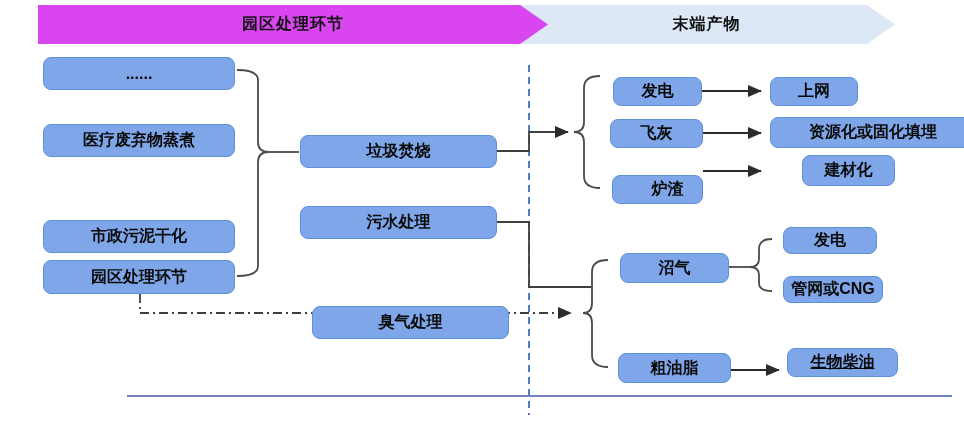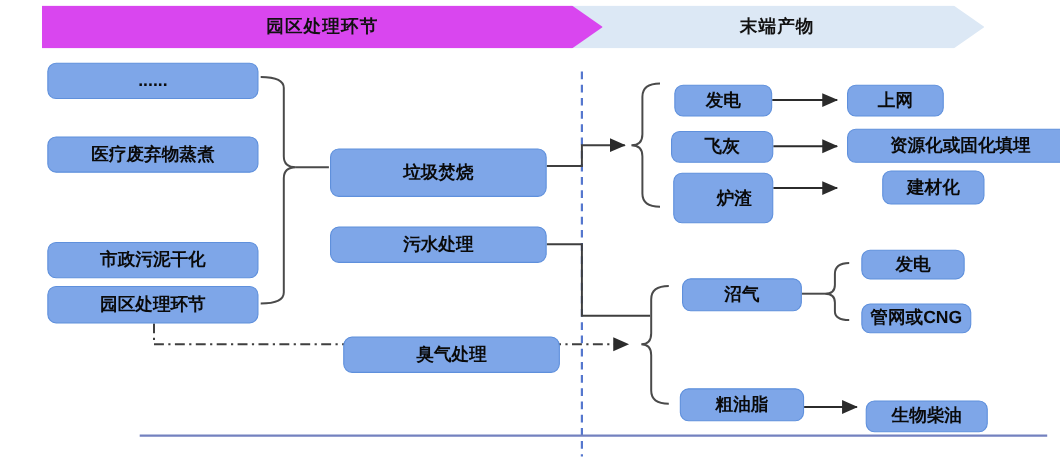--- a/index.html
+++ b/index.html
@@ -71,33 +71,33 @@
   </div>
   <div class="banner banner-left">
     <span>园区处理环节</span>
   </div>
 
   <div class="node" style="left:43px;top:57px;width:192px;height:33px;">......</div>
   <div class="node" style="left:43px;top:124px;width:192px;height:33px;">医疗废弃物蒸煮</div>
   <div class="node" style="left:43px;top:191px;width:192px;height:33px;margin-top:29px;">市政污泥干化</div>
   <div class="node" style="left:43px;top:260px;width:192px;height:34px;">园区处理环节</div>
 
-  <div class="node" style="left:300px;top:135px;width:197px;height:44px;">垃圾焚烧</div>
+  <div class="node" style="left:300px;top:135px;width:197px;height:33px;">垃圾焚烧</div>
   <div class="node" style="left:300px;top:206px;width:197px;height:33px;">污水处理</div>
   <div class="node" style="left:312px;top:261px;width:197px;height:33px;margin-top:45px;">臭气处理</div>
 
   <div class="node" style="left:613px;top:77px;width:89px;height:29px;">发电</div>
   <div class="node" style="left:770px;top:77px;width:88px;height:29px;">上网</div>
 
   <div class="node" style="left:610px;top:119px;width:93px;height:29px;">飞灰</div>
   <div class="node" style="left:770px;top:117px;width:206px;height:31px;">资源化或固化填埋</div>
 
-  <div class="node" style="left:612px;top:157px;width:91px;height:46px;padding-left:20px;">炉渣</div>
+  <div class="node" style="left:612px;top:175px;width:91px;height:29px;padding-left:20px;">炉渣</div>
   <div class="node" style="left:770px;top:155px;width:93px;height:31px;margin-left:32px;">建材化</div>
 
   <div class="node" style="left:620px;top:253px;width:109px;height:30px;">沼气</div>
   <div class="node" style="left:783px;top:227px;width:94px;height:27px;">发电</div>
   <div class="node" style="left:783px;top:276px;width:100px;height:27px;">管网或CNG</div>
 
   <div class="node" style="left:618px;top:353px;width:113px;height:30px;">粗油脂</div>
-  <div class="node" style="left:787px;top:364px;width:111px;height:29px;">生物柴油</div>
+  <div class="node" style="left:787px;top:348px;width:111px;height:29px;text-decoration:underline;">生物柴油</div>
 
 </div>
 
 </body></html>

